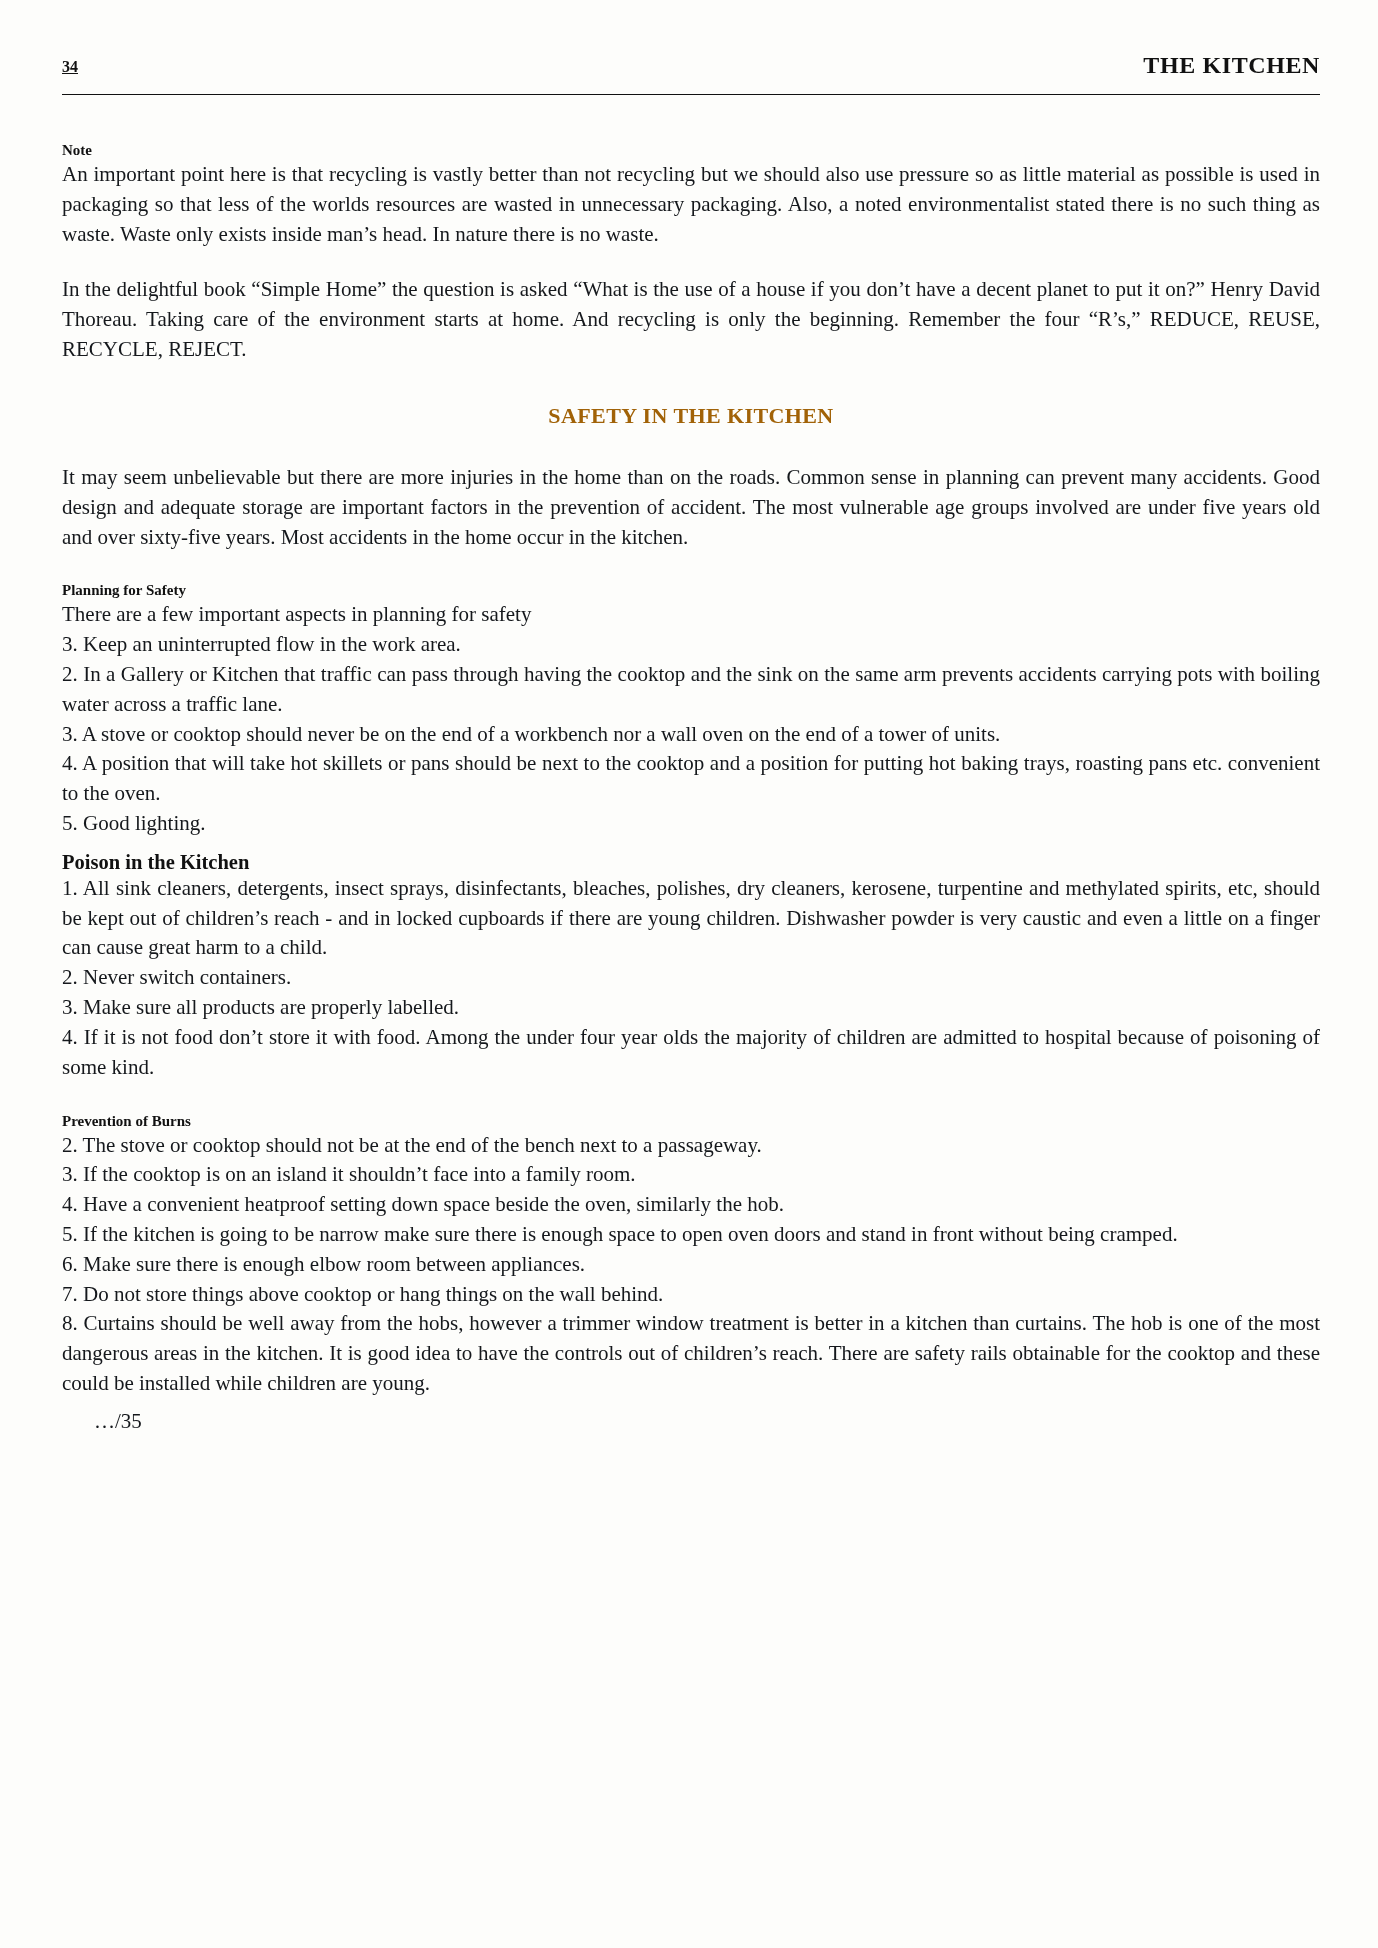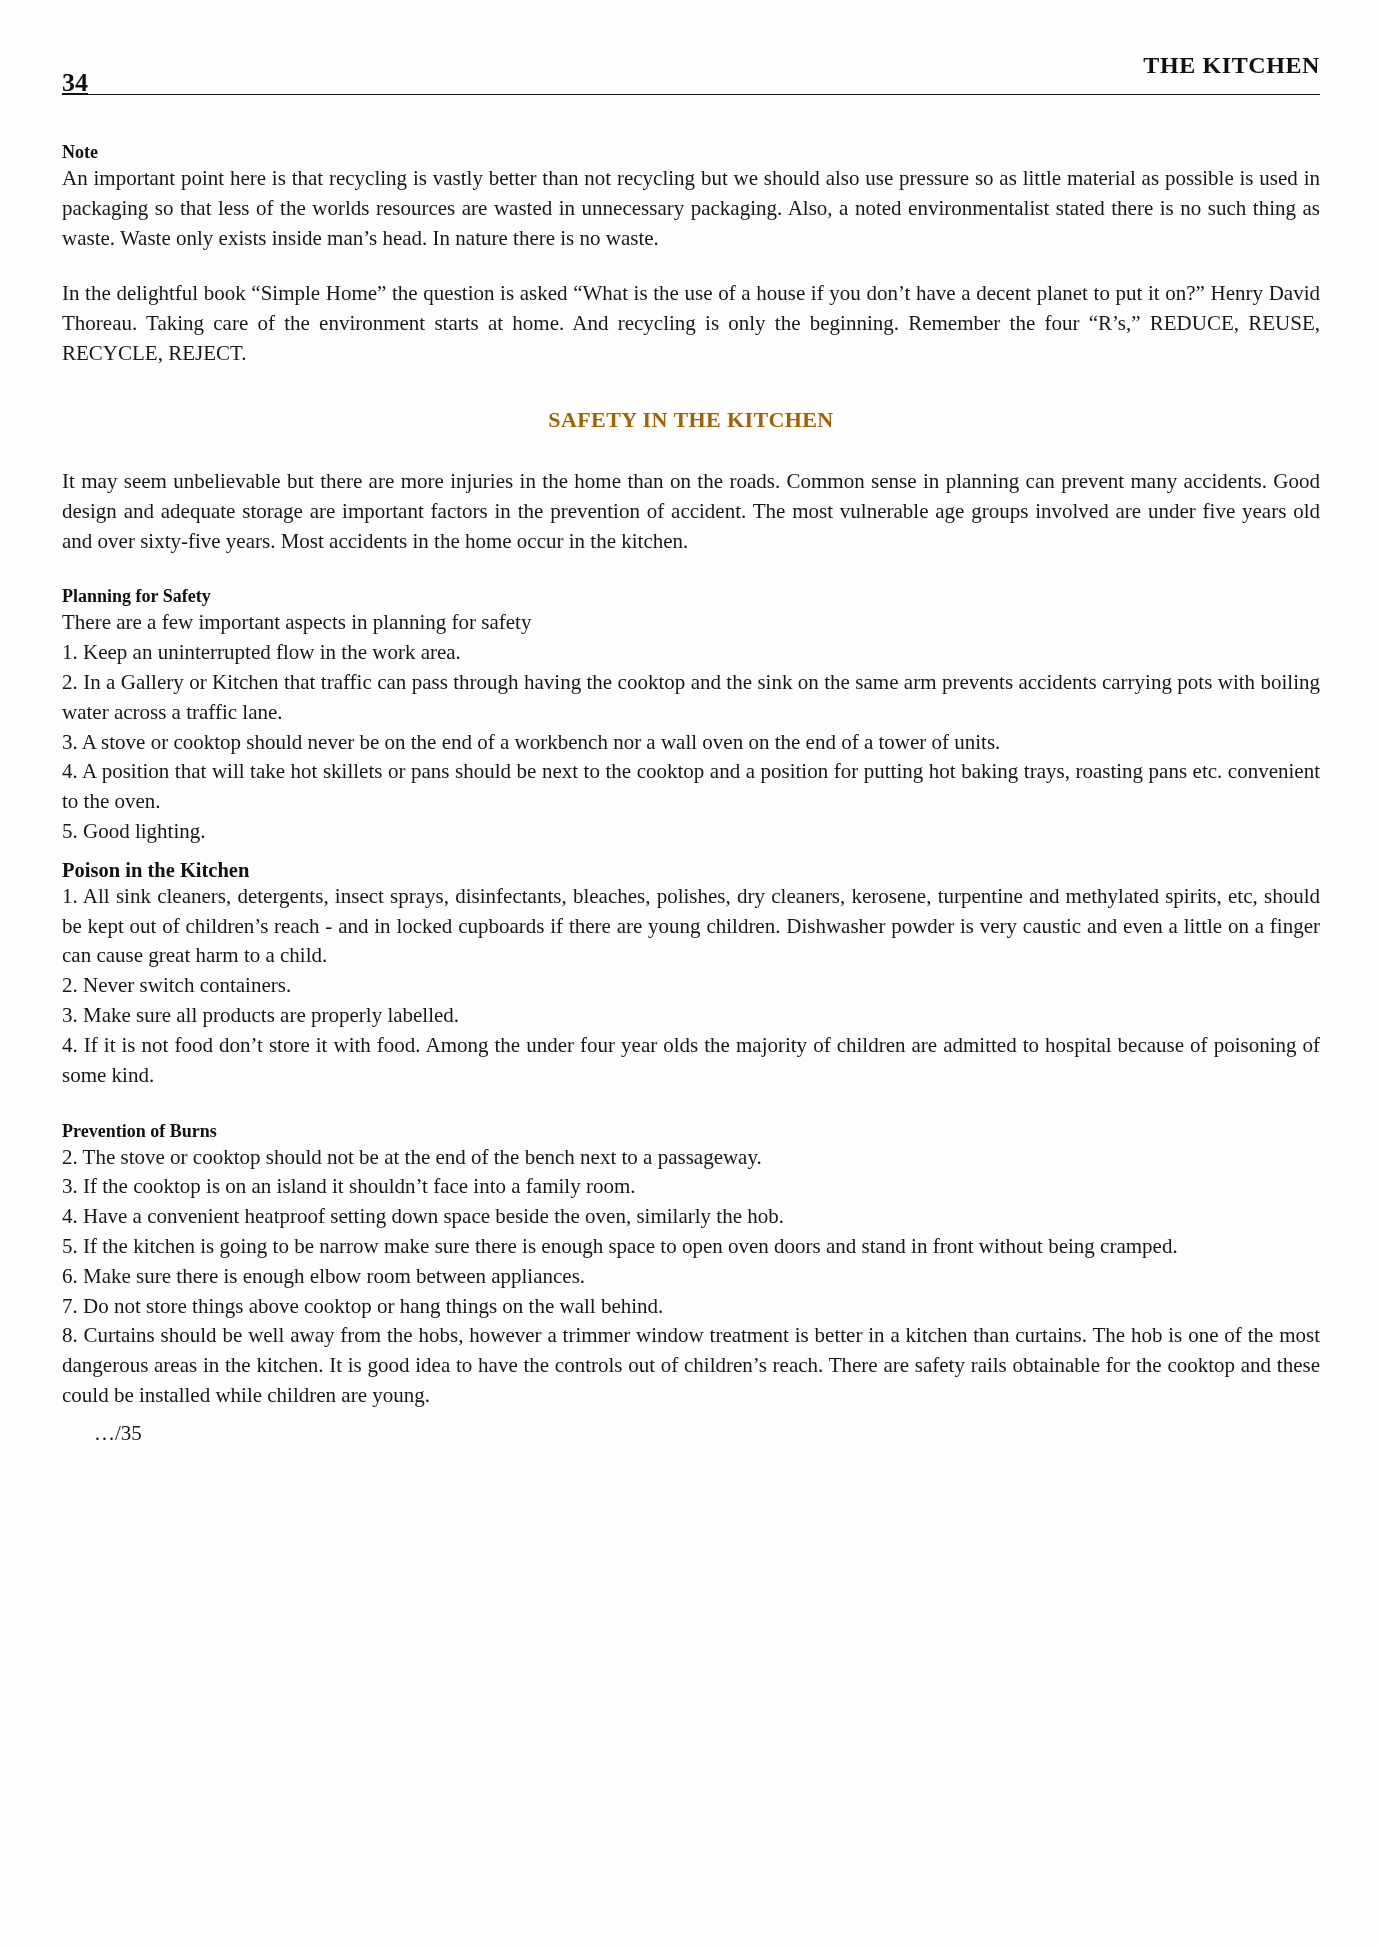--- a/index.html
+++ b/index.html
@@ -36,40 +36,40 @@
     color: #111;
     margin: 0 0 4px 0;
   }
   .header-row {
     position: relative;
     height: 36px;
   }
   .page-number {
     position: absolute;
     left: 0;
-    top: 16px;
-    font-size: 26px;
+    top: 6px;
+    font-size: 16px;
     font-weight: bold;
     color: #111;
     text-decoration: underline;
   }
   .rule {
     position: absolute;
     left: 0;
     right: 0;
     top: 42px;
     border-top: 1.6px solid #111;
     width: 1258px;
   }
   .body-area {
     margin-top: 54px;
   }
   .sub-head {
     font-weight: bold;
-    font-size: 18px;
+    font-size: 15px;
     margin: 0 0 1px 0;
     color: #111;
   }
   p.para {
     margin: 0 0 0 0;
     font-size: 21px;
     line-height: 1.42;
     text-align: justify;
     text-justify: inter-word;
     color: #15181c;
@@ -137,21 +137,21 @@
       </div>
 
       <div class="section-title">SAFETY IN THE KITCHEN</div>
 
       <p class="para">It may seem unbelievable but there are more injuries in the home than on the roads. Common sense in planning can prevent many accidents. Good design and adequate storage are important factors in the prevention of accident. The most vulnerable age groups involved are under five years old and over sixty-five years.  Most accidents in the home occur in the kitchen.</p>
 
       <div class="block">
         <div class="sub-head">Planning for Safety</div>
         <p class="para">There are a few important aspects in planning for safety</p>
         <ul class="list">
-          <li>1. Keep an uninterrupted flow in the work area.</li>
+          <li>3. Keep an uninterrupted flow in the work area.</li>
           <li>2. In a Gallery or Kitchen that traffic can pass through having the cooktop and the sink on the same arm prevents accidents carrying pots with boiling water across a traffic lane.</li>
           <li>3. A stove or cooktop should never be on the end of a workbench nor a wall oven on the end of a tower of units.</li>
           <li>4. A position that will take hot skillets or pans should be next to the cooktop and a position for putting hot baking trays, roasting pans etc. convenient to the oven.</li>
           <li>5. Good lighting.</li>
         </ul>
       </div>
 
       <div class="tight">
         <div class="subhead-inline">Poison in the Kitchen</div>
         <ul class="list">

